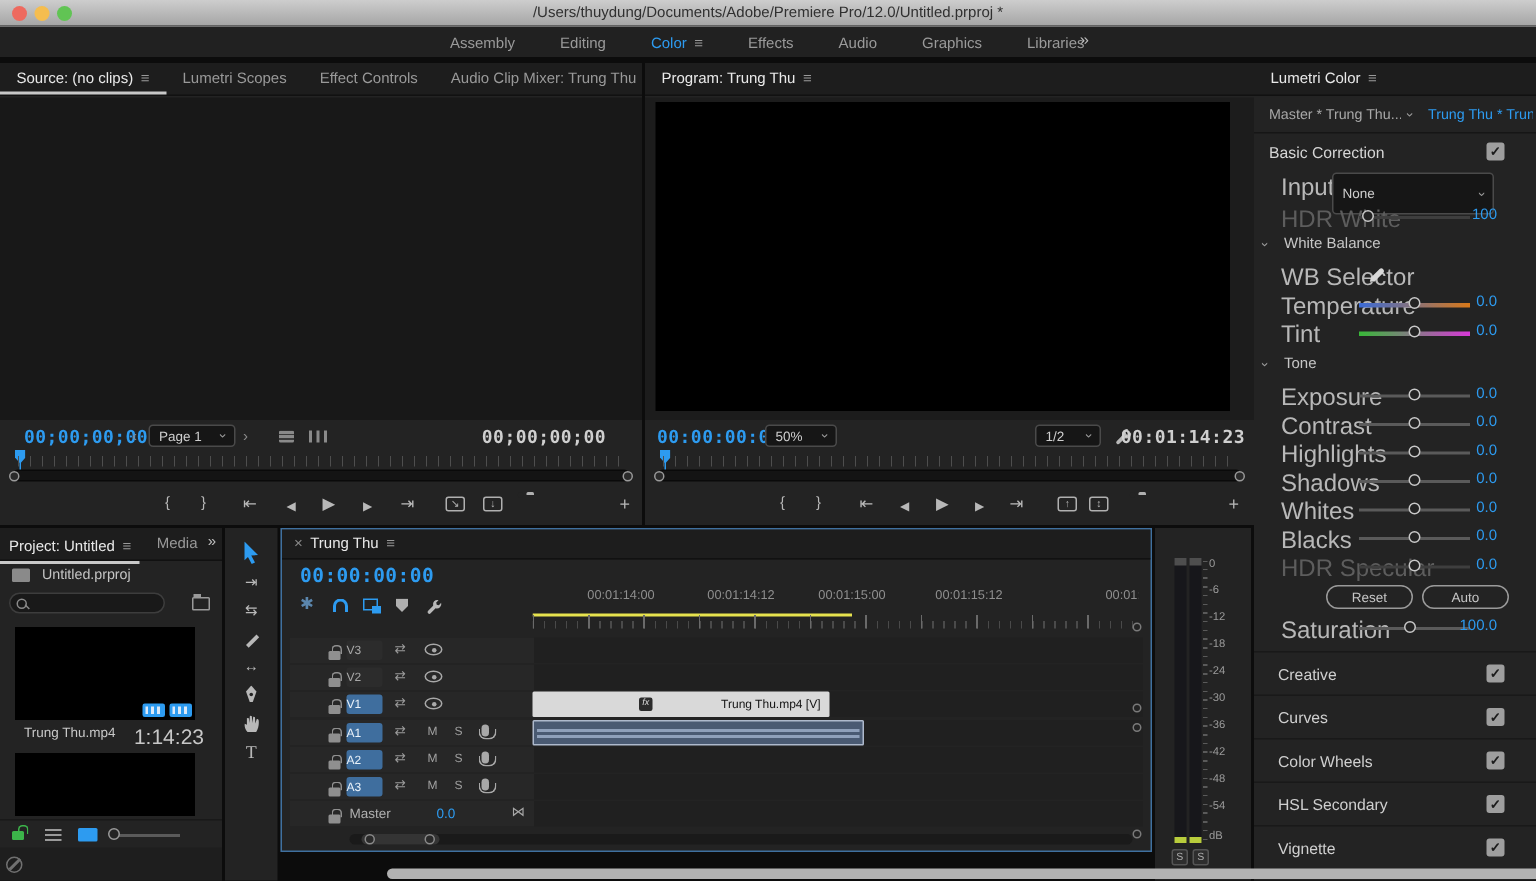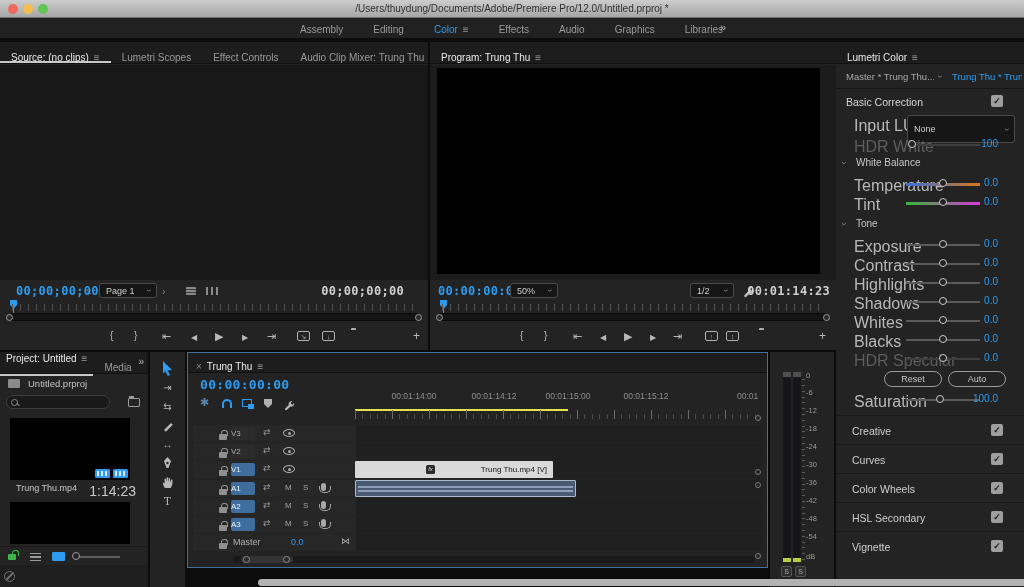--- a/index.html
+++ b/index.html
@@ -1,20 +1,20 @@
 <!DOCTYPE html>
 <html><head>
 <meta charset="utf-8">
 <style>
   *{margin:0;padding:0;box-sizing:border-box;font-family:"Liberation Sans",sans-serif;-webkit-font-smoothing:antialiased}
   html,body{width:1024px;height:587px;background:#0c0c0c;overflow:hidden}
   .screen{position:absolute;left:0;top:0;width:1024px;height:587px;background:#0c0c0c}
   .panel{position:absolute;background:#232323;overflow:hidden}
   .tabbar{position:absolute;left:0;top:0;right:0;height:22px;background:#1d1d1d;display:flex;align-items:stretch;border-bottom:1px solid #111}
-  .tab{display:flex;align-items:flex-end;gap:5px;padding:0 11px;font-size:10px;color:#999;white-space:nowrap;cursor:default}
+  .tab{display:flex;align-items:center;gap:5px;padding:0 11px;font-size:10px;color:#999;white-space:nowrap;cursor:default}
   .tab.active{color:#e9e9e9;box-shadow:inset 0 -2px 0 #c8c8c8}
   .menu-glyph{color:#9a9a9a;font-size:10px}
   .tc{font-family:"DejaVu Sans Mono",monospace;font-weight:bold;letter-spacing:.3px}
   .tc.blue{color:#2d9bf0}
   .tc.light{color:#cfcfcf}
   
   .titlebar{position:absolute;left:0;top:0;width:1024px;height:18px;background:linear-gradient(#cdcdcd,#a6a6a6);border-bottom:1px solid #6e6e6e;display:flex;align-items:center;justify-content:center}
   .titlebar .title{font-size:10px;color:#303030}
   .tl{position:absolute;top:4px;width:10px;height:10px;border-radius:50%}
   
@@ -247,34 +247,42 @@
       <span style="position:absolute;left:116px;top:6px;font-size:9.5px;color:#2d9bf0;max-width:70px;overflow:hidden;white-space:nowrap">Trung Thu * Trung ...</span>
     </div>
     <div style="position:absolute;left:0;top:48px;right:0;bottom:0">
 
       <div class="lrow" style="height:24px">
         <span style="position:absolute;left:10px;top:6px;font-size:10.5px;color:#d6d6d6">Basic Correction</span>
         <span class="cb" style="position:absolute;right:21px;top:5px">✓</span>
       </div>
       <div class="lrow" style="height:21px">
         <span class="lbl">Input LUT</span>
-        <div class="dropdown" style="left:71px;top:1px;width:108px;height:28px">
+        <div class="dropdown" style="left:52px;top:1px;width:108px;height:28px">
           <span>None</span>
           <span class="chev">›</span>
         </div>
       </div>
       <div class="lrow">
         <span class="lbl dis">HDR White</span>
         <span class="strack dis"></span>
         <span class="sthumb" style="left:72px"></span>
         <span class="lval">100</span>
       </div>
       <div class="sec-hdr">
         <span class="twist">›</span>
         <span class="stitle">White Balance</span>
+      </div>
+      <div class="lrow">
+        <span class="lbl">WB Selector</span>
+        <span style="position:absolute;left:76px;top:2px">
+          <svg width="13" height="13" viewBox="0 0 16 16">
+              <path d="M1.5 14.5l.8-3.2 7.2-7.2a2.2 2.2 0 0 1 3.1 3.1l-7.2 7.2z" fill="#d8d8d8"></path>
+            </svg>
+        </span>
       </div>
       <div class="lrow">
         <span class="lbl">Temperature</span>
         <span class="strack grad-temp"></span>
         <span class="sthumb" style="left:103px"></span>
         <span class="lval">0.0</span>
       </div>
       <div class="lrow">
         <span class="lbl">Tint</span>
         <span class="strack grad-tint"></span>

